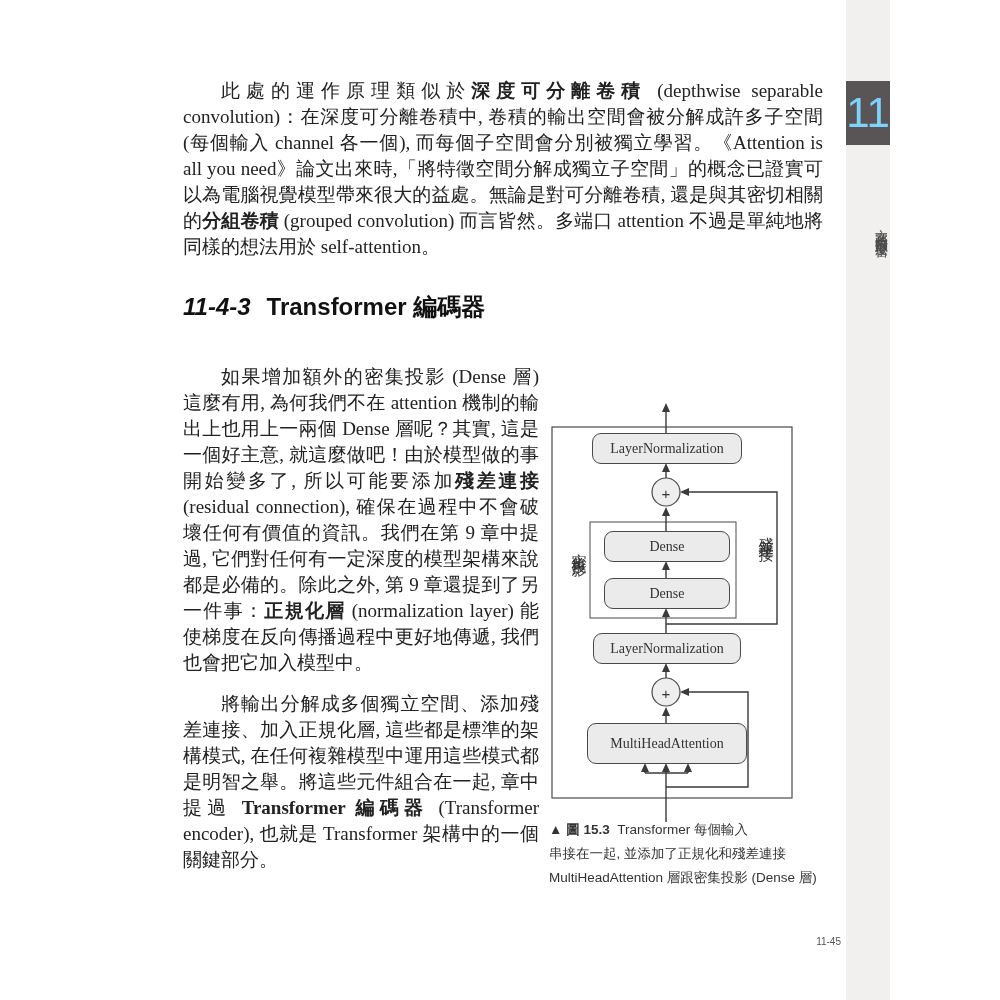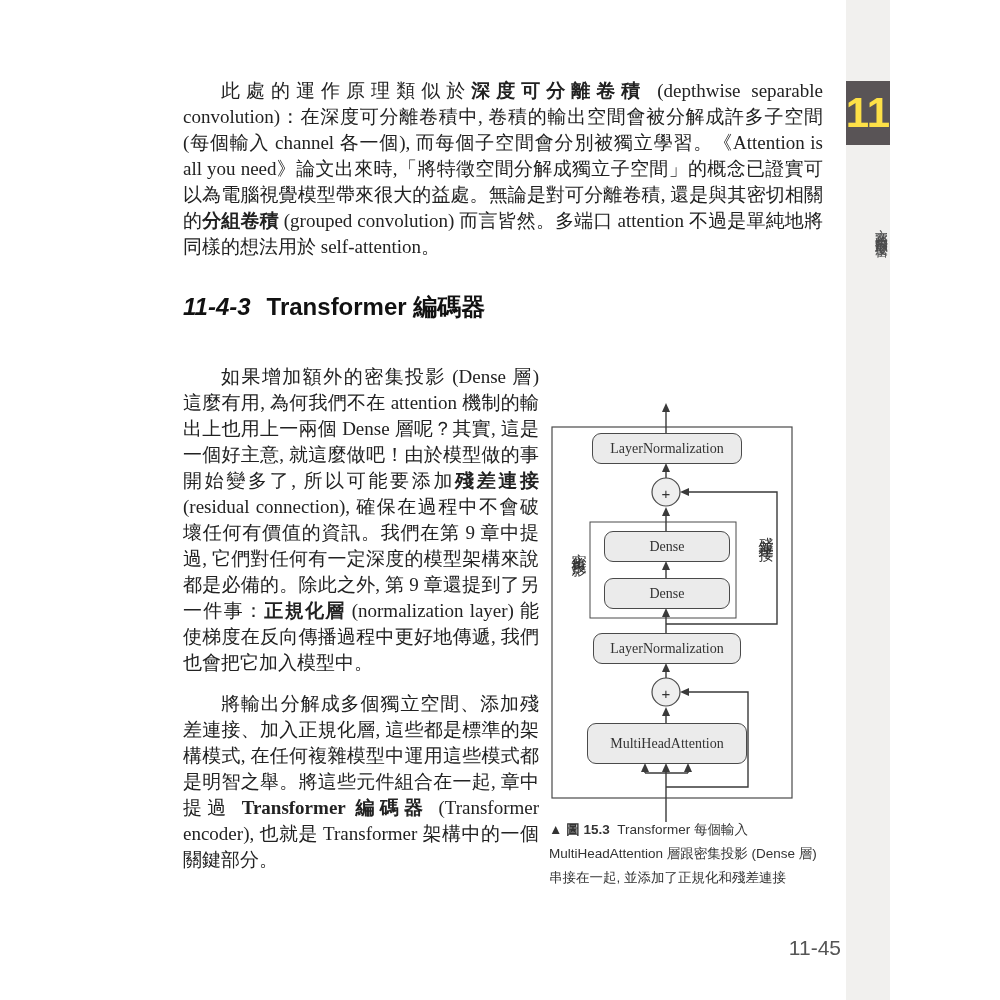--- a/index.html
+++ b/index.html
@@ -3,21 +3,21 @@
 <meta charset="utf-8">
 <style>
   html,body{margin:0;padding:0;background:#fff;}
   .page{position:relative;width:1000px;height:1000px;background:#ffffff;overflow:hidden;
         font-family:"Liberation Serif","DejaVu Serif",serif;color:#222;}
   
   .sidebar-strip{position:absolute;left:846px;top:0;width:44px;height:1000px;background:#f1f0ee;}
   .chapter-badge{position:absolute;left:0;top:81px;width:44px;height:64px;background:#595456;
                  display:flex;align-items:center;justify-content:center;}
   .chapter-badge span{font-family:"Liberation Sans","DejaVu Sans",sans-serif;font-size:42px;
-                 color:#fde047;font-weight:700;line-height:1;}
+                 color:#7dd3fc;font-weight:400;line-height:1;}
   .chapter-title{position:absolute;left:0;top:158px;width:44px;text-align:center;
                  writing-mode:vertical-rl;font-family:"Liberation Sans","DejaVu Sans",sans-serif;
                  font-size:13px;letter-spacing:2px;color:#4a4a4a;margin:0 auto;height:140px;
                  display:flex;justify-content:center;}
   
   .content{position:absolute;left:183px;top:78px;width:640px;}
   p.body-text{margin:0;font-size:19px;line-height:26px;text-align:justify;color:#222;}
   p.indent{text-indent:2em;}
   .seg-b{font-weight:bold;}
   .para-gap{margin-bottom:18px;}
@@ -41,21 +41,21 @@
   .vlabel{position:absolute;writing-mode:vertical-rl;font-family:"Liberation Sans","DejaVu Sans",sans-serif;
         font-size:15px;letter-spacing:3px;color:#333;}
   .vlabel-left{left:24px;top:146px;}
   .vlabel-right{left:211px;top:130px;}
   
   .caption{position:absolute;left:549px;top:818px;width:300px;
         font-family:"Liberation Sans","DejaVu Sans",sans-serif;font-size:13.5px;
         line-height:24px;color:#333;}
   .caption div{white-space:pre-wrap;}
   .page-number{position:absolute;left:745px;top:936px;width:96px;text-align:right;
-        font-family:"Liberation Sans","DejaVu Sans",sans-serif;font-size:21px;color:#555;}
+        font-family:"Liberation Sans","DejaVu Sans",sans-serif;font-size:10px;color:#555;}
 </style>
 </head>
 <body>
 
 <div class="page">
 
   <div class="sidebar-strip">
     <div class="chapter-badge">
       <span>11</span>
     </div>
@@ -134,19 +134,19 @@
     <div class="node node-d1">Dense</div>
     <div class="node node-d2">Dense</div>
     <div class="node node-ln2">LayerNormalization</div>
     <div class="node node-mha">MultiHeadAttention</div>
     <div class="vlabel vlabel-left">密集投影</div>
     <div class="vlabel vlabel-right">殘差連接</div>
   </div>
 
   <div class="caption">
     <div><span>▲ </span><span class="seg-b">圖 15.3</span><span>  Transformer 每個輸入</span></div>
+    <div><span>串接在一起, 並添加了正規化和殘差連接</span></div>
     <div><span>MultiHeadAttention 層跟密集投影 (Dense 層)</span></div>
-    <div><span>串接在一起, 並添加了正規化和殘差連接</span></div>
   </div>
 
   <div class="page-number">11-45</div>
 
 </div>
 
 </body></html>

